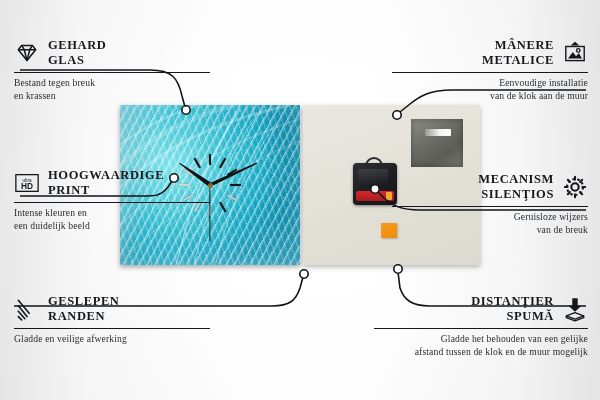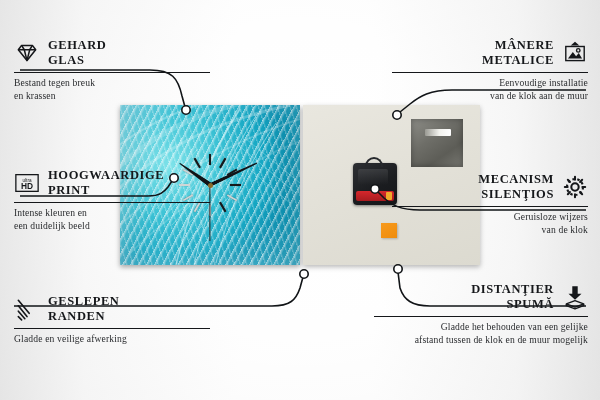--- a/index.html
+++ b/index.html
@@ -126,21 +126,21 @@
   .feat.right .title{ text-align:right; }
   .feat.right .sub{ text-align:right; }
   .ico{ width:26px; height:26px; flex:0 0 26px; color:#15171a; }
   .ico svg{ display:block; width:100%; height:100%; }
 
   .f-glas   { left:14px;  top:38px; }
   .f-print  { left:14px;  top:168px; }
   .f-randen { left:14px;  top:294px; }
   .f-manere { right:12px; top:38px;  }
   .f-mecanism{right:12px; top:172px; }
-  .f-dist   { right:12px; top:282px; width:214px; }
+  .f-dist   { right:12px; top:294px; width:214px; }
 
   .leaders{ position:absolute; inset:0; pointer-events:none; }
 </style>
 </head>
 <body>
 
 <div class="stage">
 
   <div class="product">
 
@@ -338,21 +338,21 @@
         <svg viewBox="0 0 24 24" fill="none" stroke="currentColor" stroke-width="1.9">
           <circle cx="12" cy="12" r="3.4"></circle>
           <path d="M12 2.6 v2.6 M12 18.8 v2.6 M2.6 12 h2.6 M18.8 12 h2.6
                    M5.4 5.4 l1.9 1.9 M16.7 16.7 l1.9 1.9 M18.6 5.4 l-1.9 1.9 M7.3 16.7 l-1.9 1.9" stroke-linecap="round"></path>
           <circle cx="12" cy="12" r="7.4" stroke-dasharray="2.3 2.3"></circle>
         </svg>
       </span>
     </div>
     <div class="rule"></div>
     <div class="sub">
-      <span>Geruisloze wijzers</span><br><span>van de klok</span>
+      <span>Geruisloze wijzers</span><br><span>van de breuk</span>
     </div>
   </div>
 
   <div class="feat right f-dist">
     <div class="head">
       <span class="title">
         <span>DISTANŢIER</span><br><span>SPUMĂ</span>
       </span>
       <span class="ico">
         <svg viewBox="0 0 24 24" fill="none" stroke="currentColor" stroke-width="1.3" stroke-linejoin="round">

